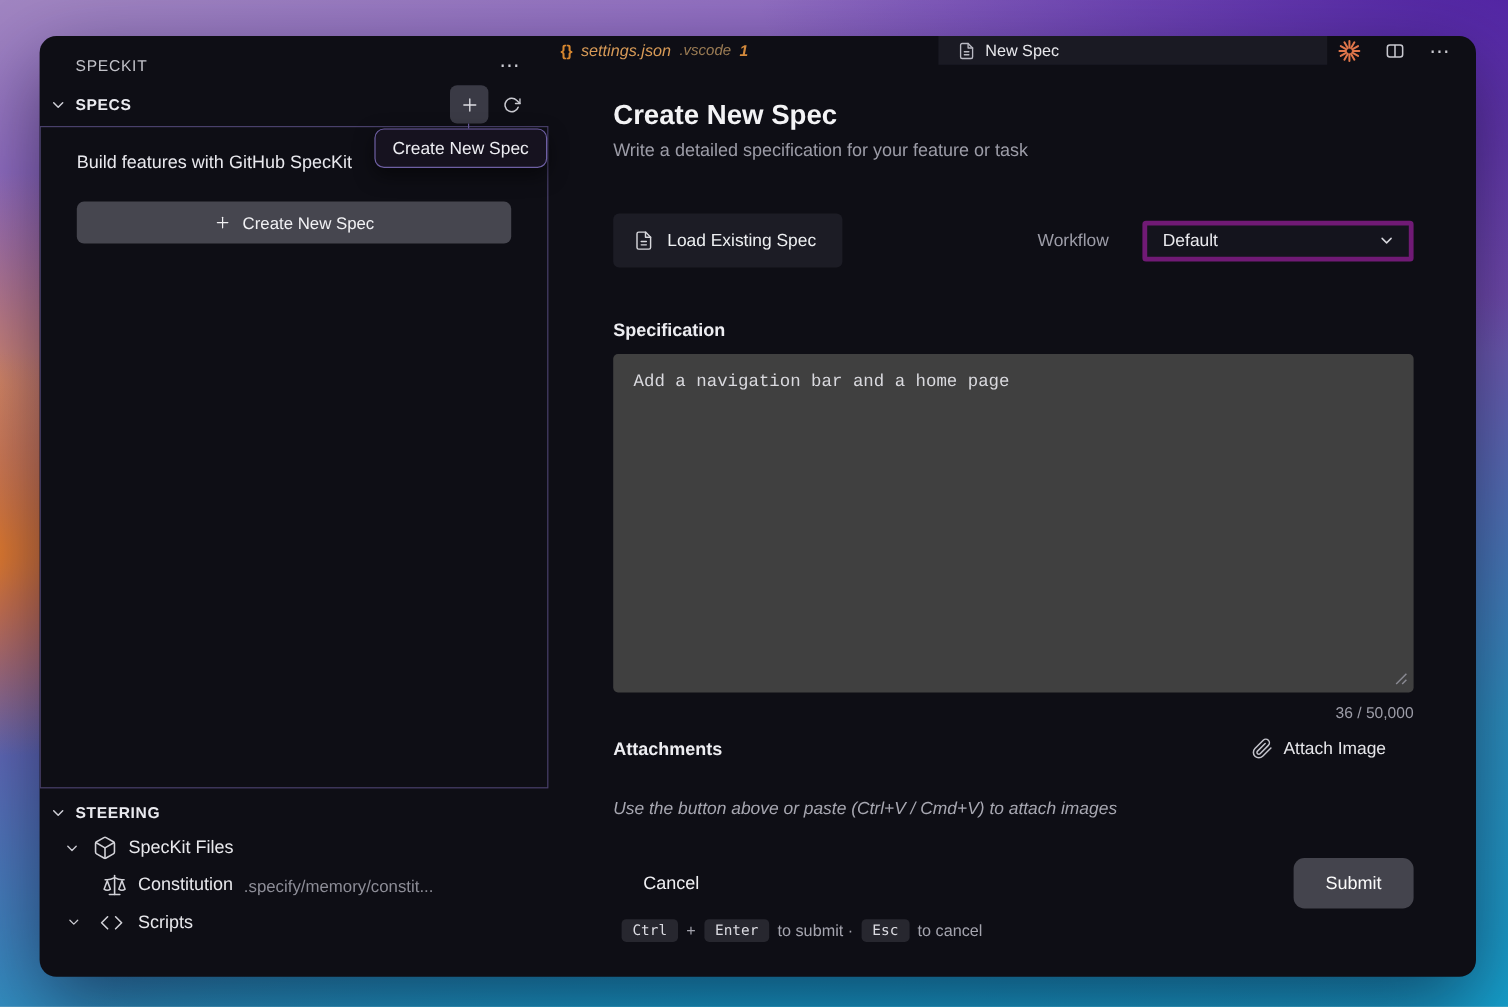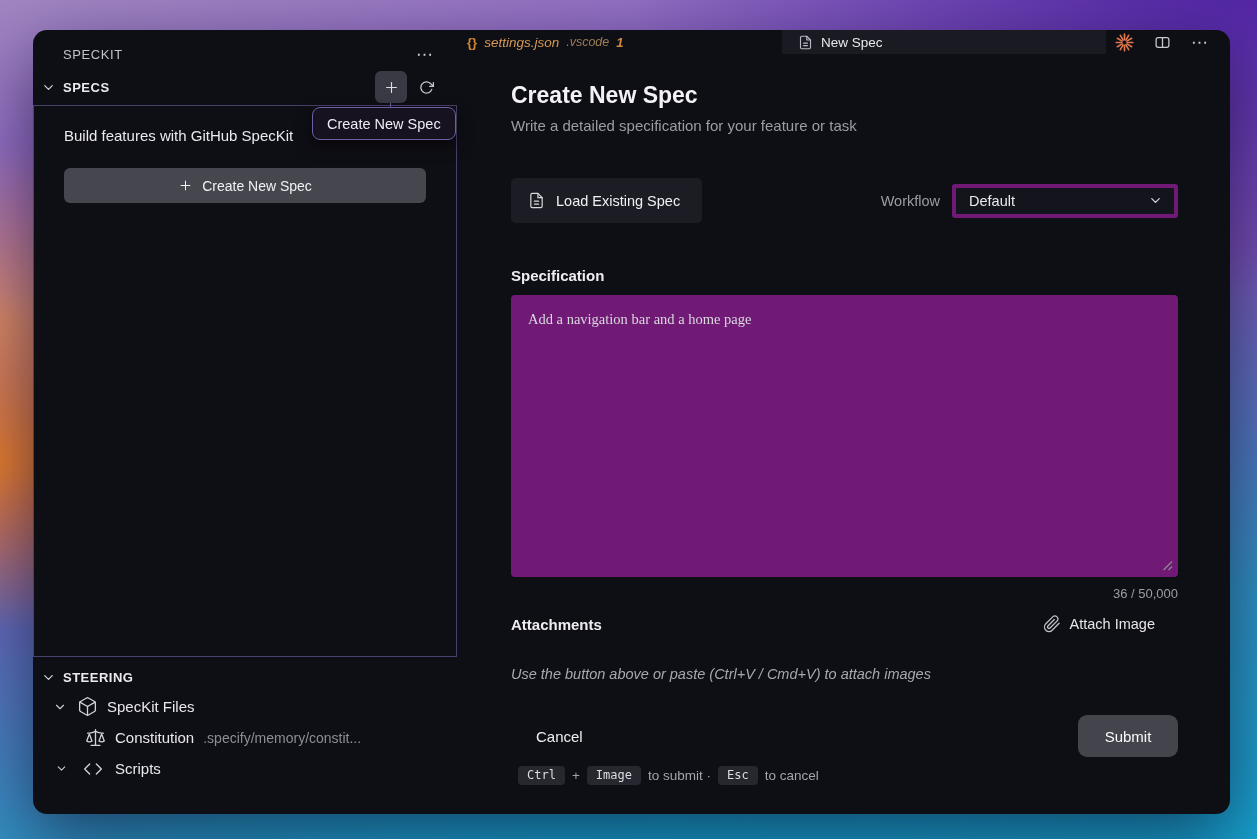--- a/index.html
+++ b/index.html
@@ -75,30 +75,30 @@
 
   .form { padding:26px 52px 0 48px; }
   .form-title { font-size:23px; font-weight:600; color:#f3f3f5; line-height:30px; }
   .form-subtitle { margin-top:5px; font-size:15px; color:#9c9ca7; line-height:21px; }
 
   .row-load { margin-top:42px; height:45px; display:flex; align-items:center; justify-content:space-between; }
   .load-btn { height:45px; padding:0 22px 0 17px; background:#1c1c25; border:none; border-radius:5px;
     display:flex; align-items:center; gap:11px; font-size:14.5px; color:#eef0f2; font-family:inherit; cursor:pointer; }
   .load-btn .ficon { color:#d8d8dd; }
   .workflow-group { display:flex; align-items:center; }
-  .workflow-label { font-size:14.5px; color:#9c9ca7; margin-right:12px; }
+  .workflow-label { font-size:14.5px; color:#9c9ca7; margin-right:28px; }
   .select { width:226px; height:34px; background:#14141d; border:4px solid #701a75; border-radius:3px;
     display:flex; align-items:center; justify-content:space-between; padding:0 11px 0 13px;
     color:#eaeaee; font-size:14.5px; cursor:pointer; }
   .select .chev { color:#d6d6dc; }
 
   .spec-label { margin-top:42px; font-size:15px; font-weight:700; color:#ededf1; line-height:21px; }
   .spec-area { position:relative; margin-top:9px; }
-  .spec-area textarea { width:100%; height:282px; background:#701a75; border:none; border-radius:4px;
-    padding:16px 17px; font-family:Liberation Serif, serif; font-size:14.5px; color:#d9d9de;
+  .spec-area textarea { width:100%; height:282px; background:#404040; border:none; border-radius:4px;
+    padding:16px 17px; font-family:Liberation Mono, monospace; font-size:14.5px; color:#d9d9de;
     resize:none; outline:none; display:block; }
   .grip { position:absolute; right:5px; bottom:6px; cursor:nwse-resize; }
 
   .char-count { margin-top:8px; text-align:right; font-size:13px; color:#9c9ca7; line-height:18px; }
 
   .row-attach { margin-top:9px; height:24px; display:flex; align-items:center; justify-content:space-between; }
   .attach-label { font-size:15px; font-weight:700; color:#ededf1; }
   .attach-btn { display:flex; align-items:center; gap:9px; background:none; border:none; font-family:inherit;
     color:#e6e6ea; font-size:14.5px; margin-right:23px; cursor:pointer; }
   .attach-btn .clip { color:#c2c2ca; }
@@ -325,20 +325,20 @@
       <div class="hint">Use the button above or paste (Ctrl+V / Cmd+V) to attach images</div>
 
       <div class="footer">
         <button class="cancel-btn">Cancel</button>
         <button class="submit-btn">Submit</button>
       </div>
 
       <div class="kbd-row">
         <kbd>Ctrl</kbd>
         <span>+</span>
-        <kbd>Image</kbd>
+        <kbd>Enter</kbd>
         <span>to submit ·</span>
         <kbd>Esc</kbd>
         <span>to cancel</span>
       </div>
     </div>
   </main>
 </div>
 
 </body></html>

